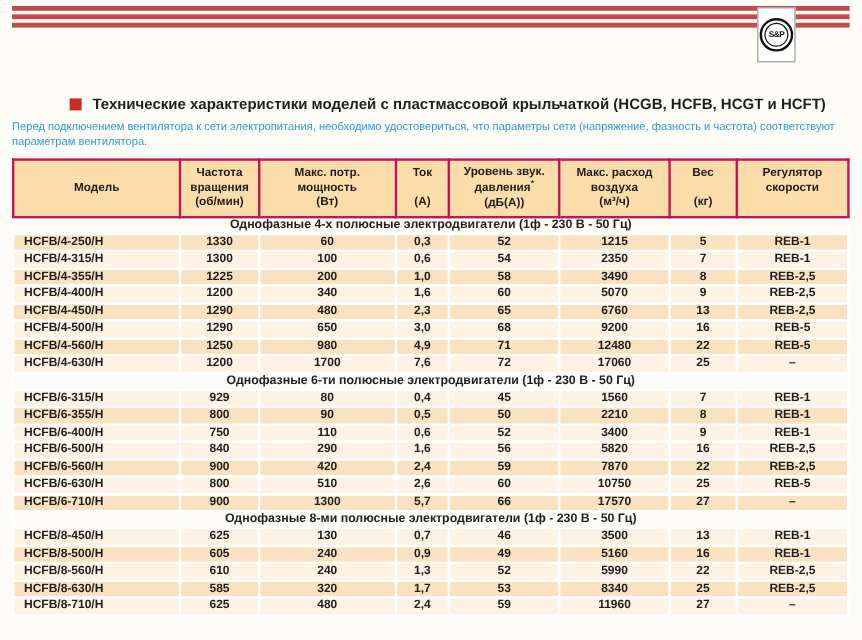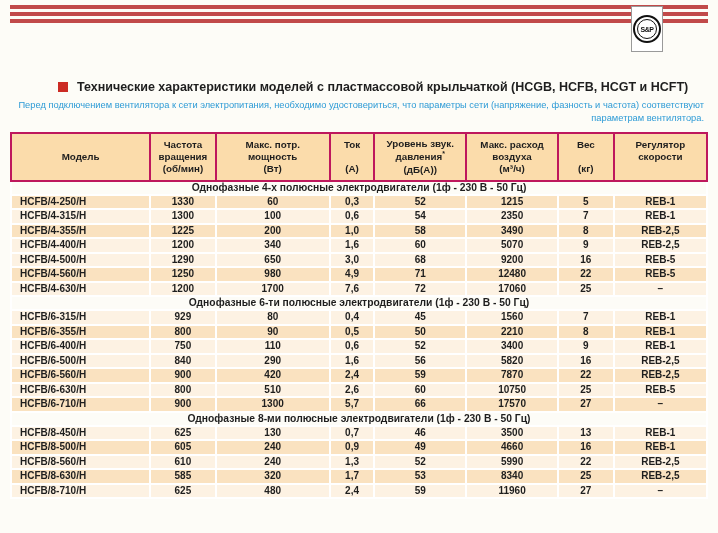--- a/index.html
+++ b/index.html
@@ -25,21 +25,21 @@
     display:flex;align-items:center;justify-content:center;background:#fff;}
   .ring2{width:18px;height:18px;border:1px solid #111;border-radius:50%;
     display:flex;align-items:center;justify-content:center;
     font-size:7px;font-weight:bold;letter-spacing:-0.5px;color:#111;}
   
   .title-row{margin:57px 10px 0 10px;display:flex;align-items:center;gap:9px;padding-left:48px;}
   .bullet{width:10px;height:10px;background:var(--bullet);flex:none;}
   h1{font-size:12.5px;font-weight:bold;margin:0;white-space:nowrap;}
   
   .intro{margin:5px 10px 0 10px;width:694px;color:var(--intro);
-    font-size:9.3px;line-height:1.45;text-align:right;}
+    font-size:9.3px;line-height:1.45;}
   
   table{border-collapse:collapse;table-layout:fixed;width:698px;margin:6px 10px 0 10px;}
   th{
     background:var(--hdr);border:2px solid #be185d;font-weight:bold;
     font-size:9.8px;line-height:1.25;padding:4px 0;vertical-align:middle;color:var(--txt);
   }
   .hline{min-height:12px;}
   sup{font-size:7px;}
   td{
     border:2px solid #fff;text-align:center;font-size:10px;font-weight:bold;
@@ -162,20 +162,30 @@
       <tr class="light">
         <td class="model">HCFB/4-400/H</td>
         <td>1200</td>
         <td>340</td>
         <td>1,6</td>
         <td>60</td>
         <td>5070</td>
         <td>9</td>
         <td>REB-2,5</td>
       </tr>
+      <tr class="dark">
+        <td class="model">HCFB/4-450/H</td>
+        <td>1290</td>
+        <td>480</td>
+        <td>2,3</td>
+        <td>65</td>
+        <td>6760</td>
+        <td>13</td>
+        <td>REB-2,5</td>
+      </tr>
       <tr class="light">
         <td class="model">HCFB/4-500/H</td>
         <td>1290</td>
         <td>650</td>
         <td>3,0</td>
         <td>68</td>
         <td>9200</td>
         <td>16</td>
         <td>REB-5</td>
       </tr>
@@ -284,21 +294,21 @@
         <td>3500</td>
         <td>13</td>
         <td>REB-1</td>
       </tr>
       <tr class="dark">
         <td class="model">HCFB/8-500/H</td>
         <td>605</td>
         <td>240</td>
         <td>0,9</td>
         <td>49</td>
-        <td>4660</td>
+        <td>5160</td>
         <td>16</td>
         <td>REB-1</td>
       </tr>
       <tr class="light">
         <td class="model">HCFB/8-560/H</td>
         <td>610</td>
         <td>240</td>
         <td>1,3</td>
         <td>52</td>
         <td>5990</td>

